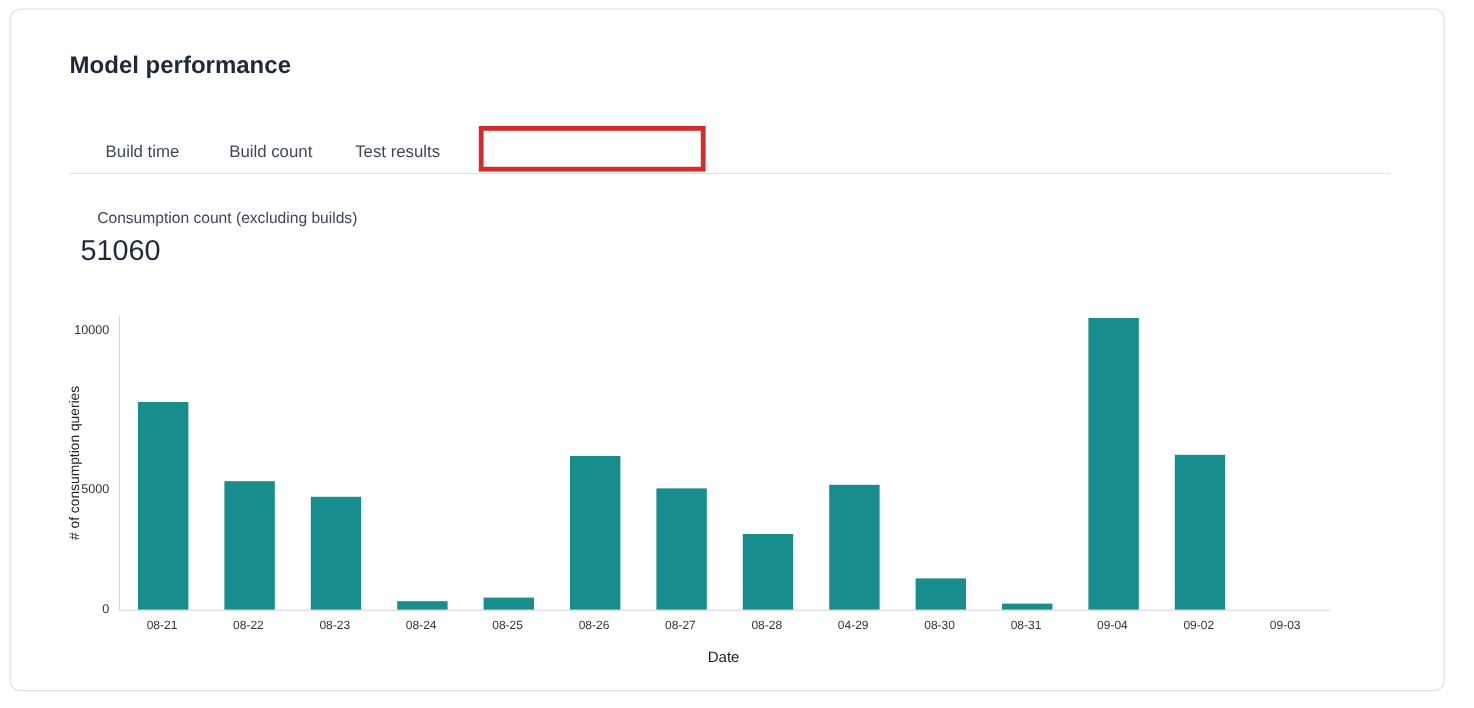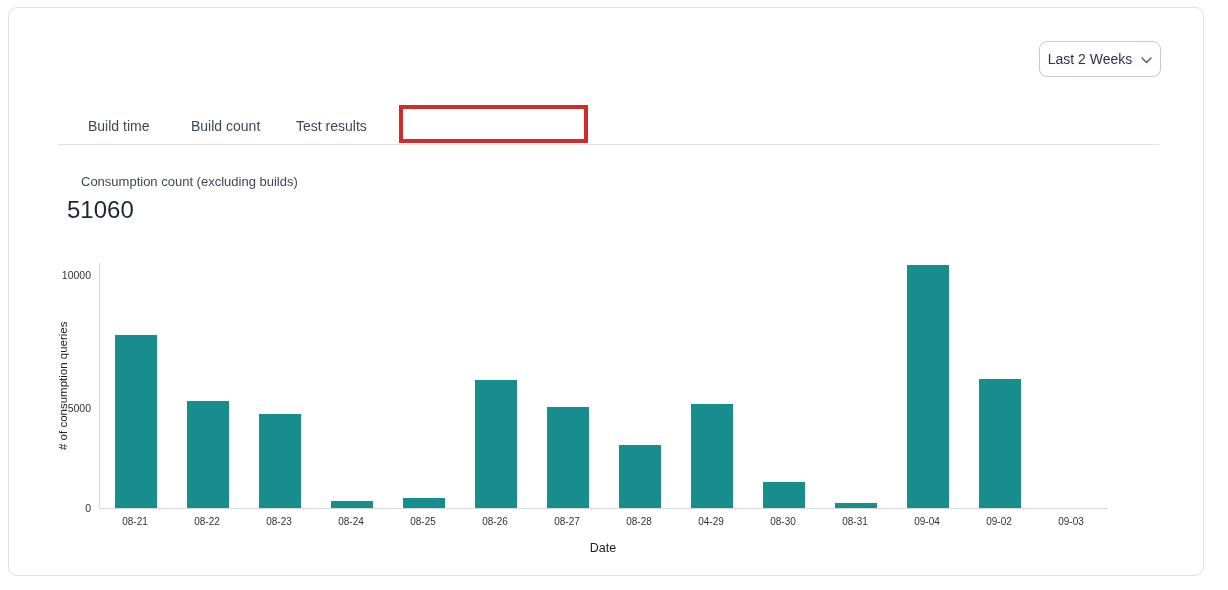--- a/index.html
+++ b/index.html
@@ -154,29 +154,22 @@
     font-size: 12.5px;
     font-weight: 500;
     color: #1c1c1c;
   }
 </style>
 </head>
 <body>
 
 <div class="card">
 
-
-  <div class="range-btn">
-    <span>Last 2 Weeks</span>
-    <span class="chevron-icon">
-      <svg width="11" height="7" viewBox="0 0 11 7">
-          <path d="M1 1l4.5 4.5L10 1" fill="none" stroke="#4a5568" stroke-width="1.4" stroke-linecap="round" stroke-linejoin="round"></path>
-        </svg>
-    </span>
-  </div>
+  <div class="page-title">Model performance</div>
+
 
   <div class="tab tab-0">Build time</div>
   <div class="tab tab-1">Build count</div>
   <div class="tab tab-2">Test results</div>
 
   <div class="annotation-box" style="border-color: rgb(209, 44, 41);"></div>
 
   <div class="tabs-divider"></div>
 
   <div class="metric-label">Consumption count (excluding builds)</div>

